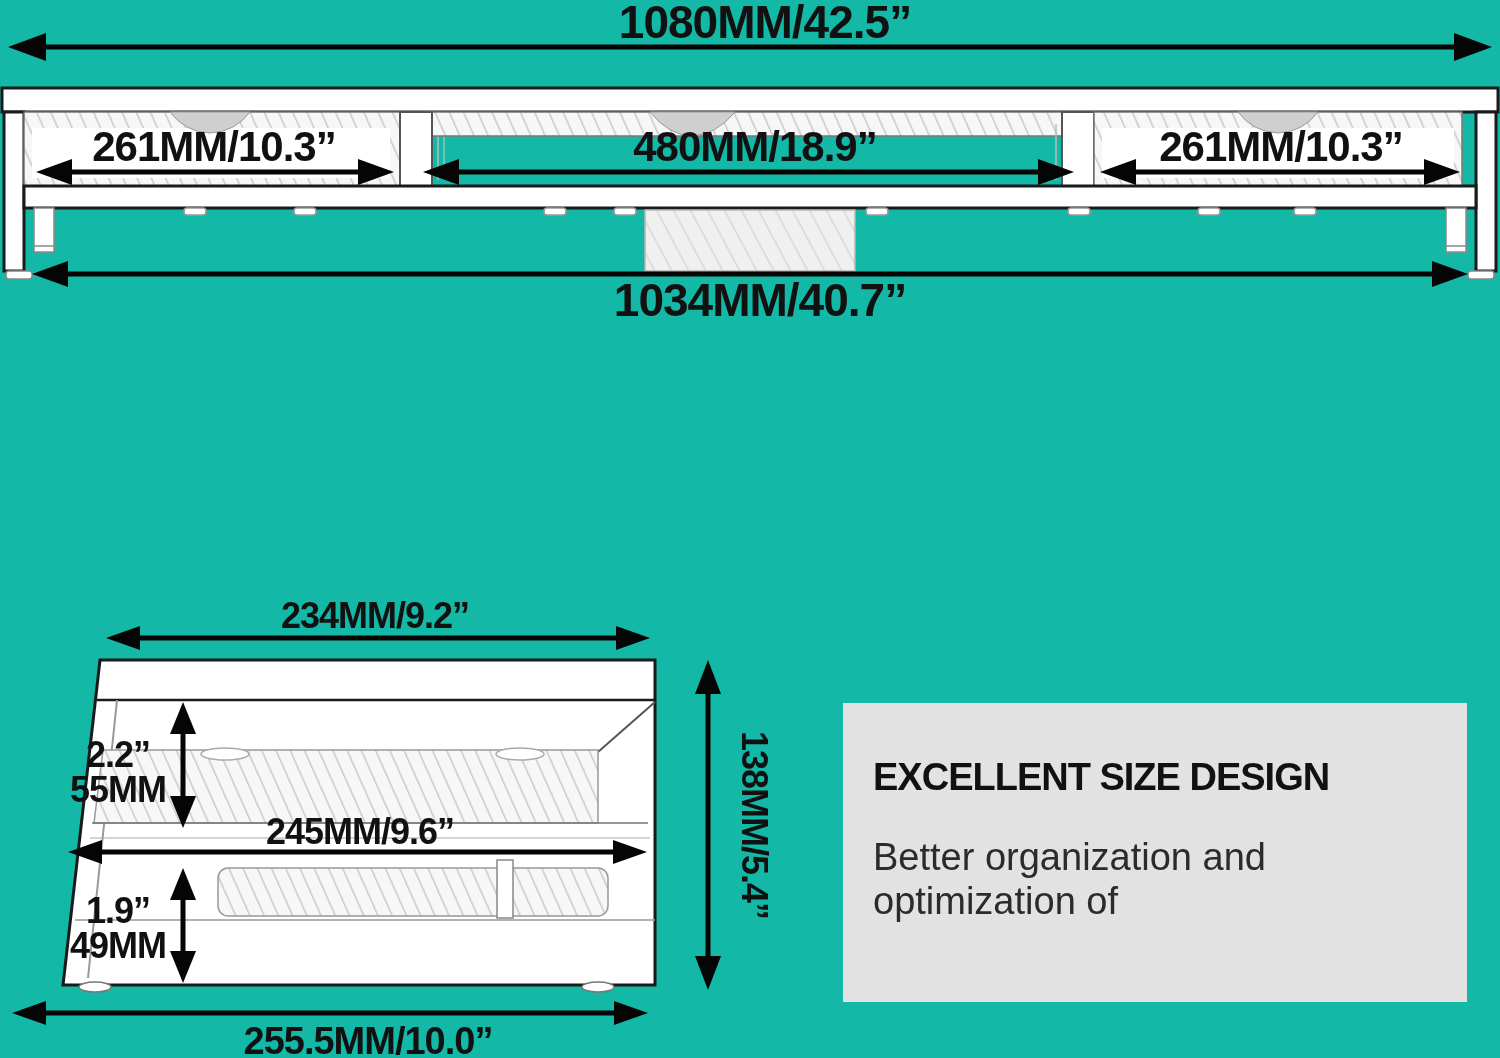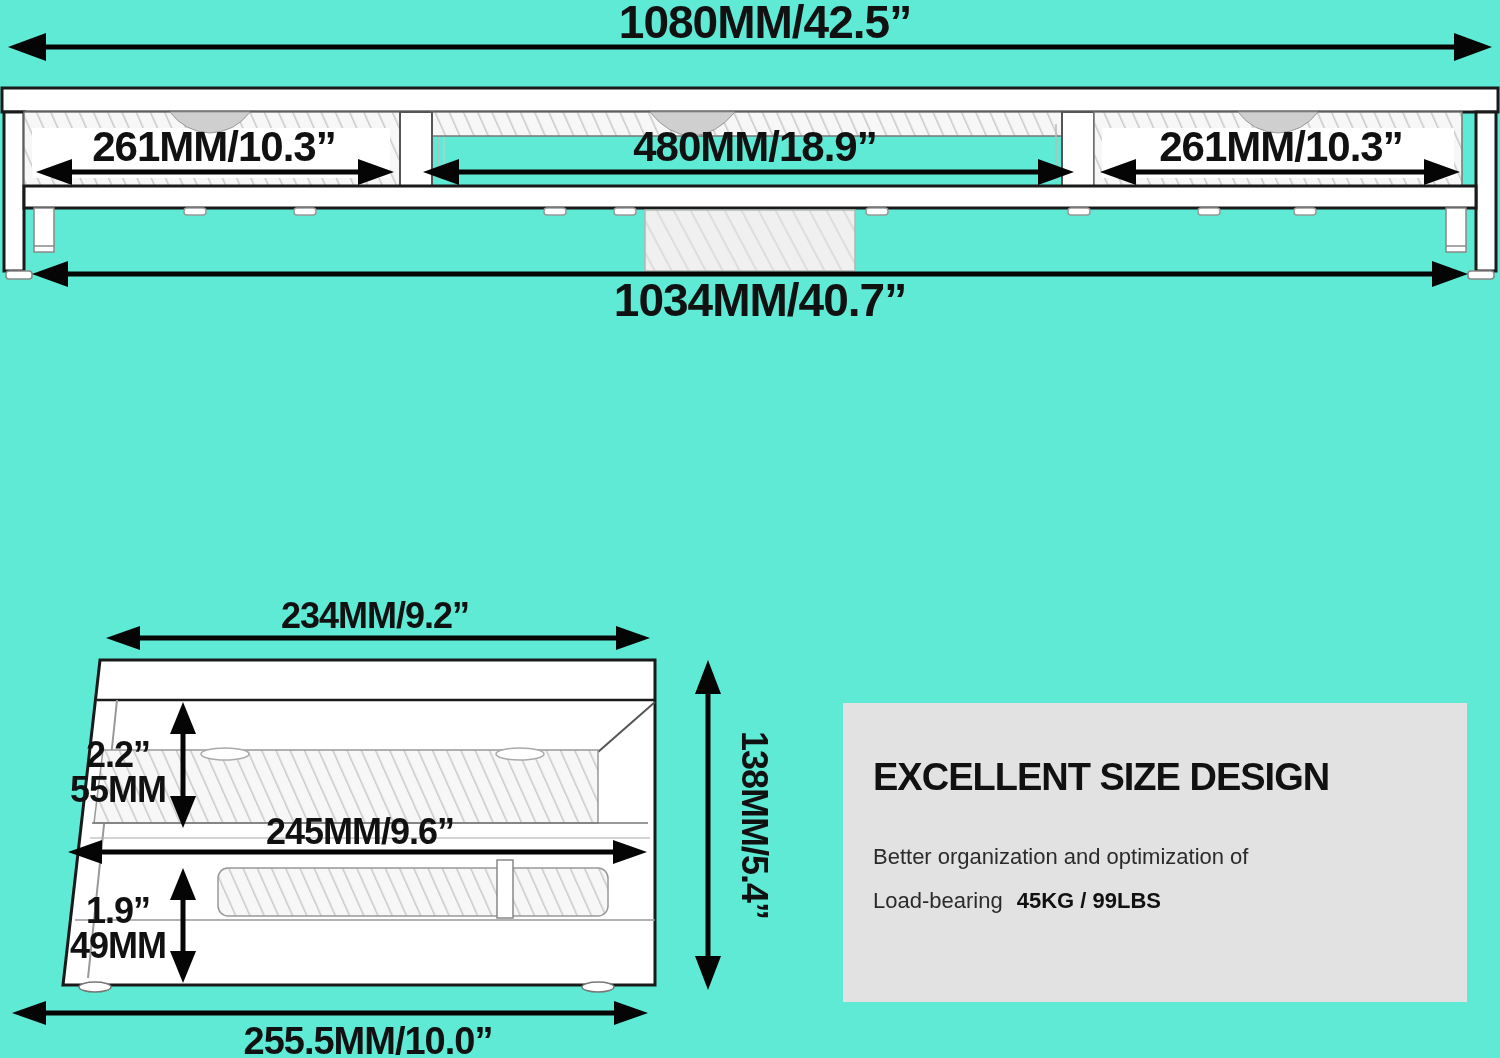--- a/index.html
+++ b/index.html
@@ -1,17 +1,17 @@
 <!DOCTYPE html>
 <html><head>
 <meta charset="utf-8">
 <style>
   html,body{margin:0;padding:0;background:#ffffff;}
   #stage{
-    position:relative;width:1500px;height:1058px;background:#5eead4;overflow:hidden;
+    position:relative;width:1500px;height:1058px;background:#14b8a6;overflow:hidden;
     font-family:"Liberation Sans", sans-serif;
   }
   svg{position:absolute;left:0;top:0;display:block;}
   #topview{left:0;top:0;}
   #sideview{left:0;top:580px;}
   .dim-label{
     font-family:"Liberation Sans", sans-serif;
     font-weight:bold;fill:#111111;letter-spacing:-1px;
   }
   .outline{fill:#ffffff;stroke:#1a1a1a;stroke-width:3;}
@@ -19,21 +19,21 @@
   .head{fill:#050505;stroke:none;}
   #infobox{
     position:absolute;left:843px;top:703px;width:624px;height:299px;
     background:#e2e2e2;box-sizing:border-box;padding:50px 28px 0 30px;
   }
   #infobox h1{
     margin:0;font-size:38px;line-height:48px;font-weight:bold;color:#111111;
     letter-spacing:-1px;white-space:nowrap;
   }
   #infobox .body{
-    margin-top:34px;font-size:22px;line-height:44px;color:#2b2b2b;letter-spacing:0px;
+    margin-top:34px;font-size:38px;line-height:44px;color:#2b2b2b;letter-spacing:0px;
   }
   #infobox .loadrow .val{font-weight:bold;color:#111111;margin-left:14px;}
 </style>
 </head>
 <body>
 
 <div id="stage">
 
   <svg id="topview" width="1500" height="340" viewBox="0 0 1500 340" xmlns="http://www.w3.org/2000/svg">
     <defs>
@@ -206,19 +206,16 @@
       <polygon class="head" points="708,80 695,114 721,114"></polygon>
       <polygon class="head" points="708,410 695,376 721,376"></polygon>
     </g>
     <text class="dim-label" x="742" y="245" font-size="36" text-anchor="middle" transform="rotate(90 742 245)">138MM/5.4”</text>
   </svg>
 
   <div id="infobox">
     <h1>EXCELLENT SIZE DESIGN</h1>
     <div class="body">
       <div>Better organization and optimization of</div>
-      <div class="loadrow">
-        <span>Load-bearing</span><span class="val">45KG / 99LBS</span>
-      </div>
     </div>
   </div>
 
 </div>
 
 </body></html>

